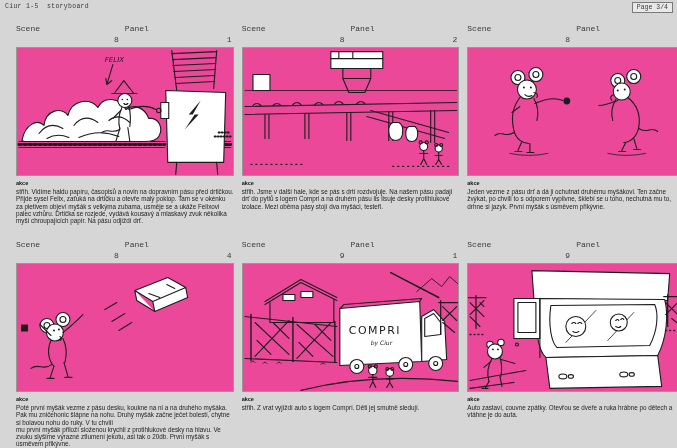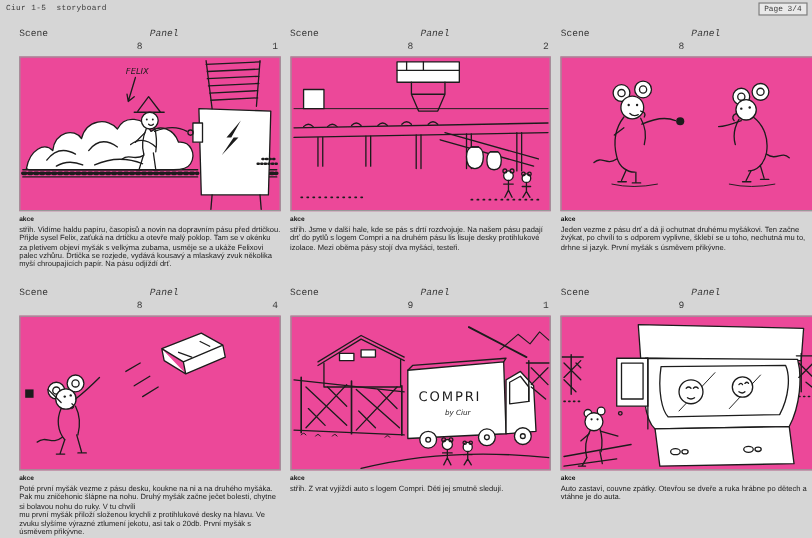--- a/index.html
+++ b/index.html
@@ -23,21 +23,21 @@
     padding:1px 4px;
     font-family:"Liberation Mono",monospace;font-size:6.5px;color:#3a3a3a;
   }
   
   .board{position:absolute;top:16px;left:12px;width:677px;}
   .row{display:flex;height:216px;}
   .cell{width:225.67px;box-sizing:border-box;padding:0 4px;}
   .head{display:flex;margin-top:8px;height:11px;
     font-family:"Liberation Mono",monospace;font-size:8px;color:#3a3a3a;}
   .head .h-scene{width:50%;}
-  .head .h-panel{width:50%;font-style:italic;}
+  .head .h-panel{width:50%;}
   .nums{display:flex;height:12px;
     font-family:"Liberation Mono",monospace;font-size:8px;color:#3a3a3a;}
   .nums .n-scene{width:50%;text-align:right;padding-right:6px;box-sizing:border-box;}
   .nums .n-panel{width:50%;text-align:right;padding-right:2px;box-sizing:border-box;}
   .frame{height:127px;background:#ec4899;border:1px solid #989898;overflow:hidden;}
   .frame svg{display:block;width:100%;height:100%;}
   .cap{margin-top:4px;}
   .akce{font-size:5.5px;font-weight:bold;color:#111;margin-bottom:2px;}
   .cap-text{font-size:6.3px;line-height:7.3px;color:#1c1c1c;white-space:pre-wrap;}
 </style>

